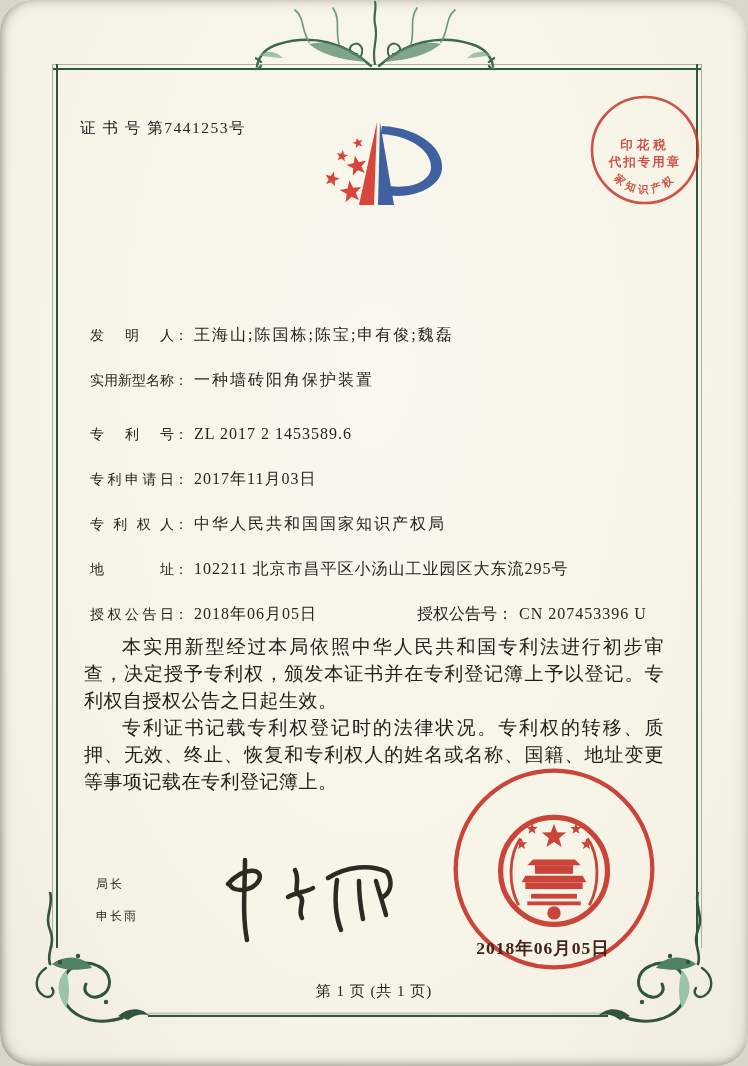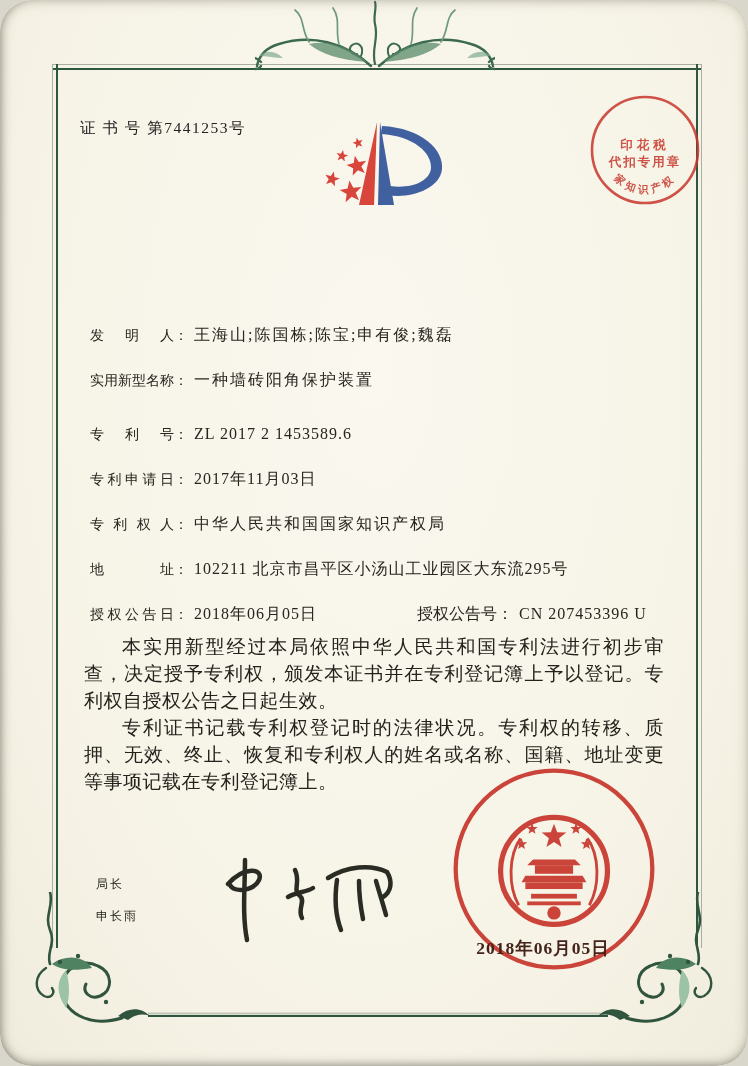--- a/index.html
+++ b/index.html
@@ -205,14 +205,15 @@
           <rect x="80" y="124" width="60" height="7"></rect>
           <rect x="86" y="136" width="48" height="5"></rect>
           <rect x="82" y="144" width="56" height="4"></rect>
           <circle cx="110" cy="156" r="7"></circle>
         </g>
       </g>
     </g>
   </svg>
   <div class="seal-date">2018年06月05日</div>
 
+  <div class="footer">第 1 页 (共 1 页)</div>
 
 </div>
 
 </body></html>

